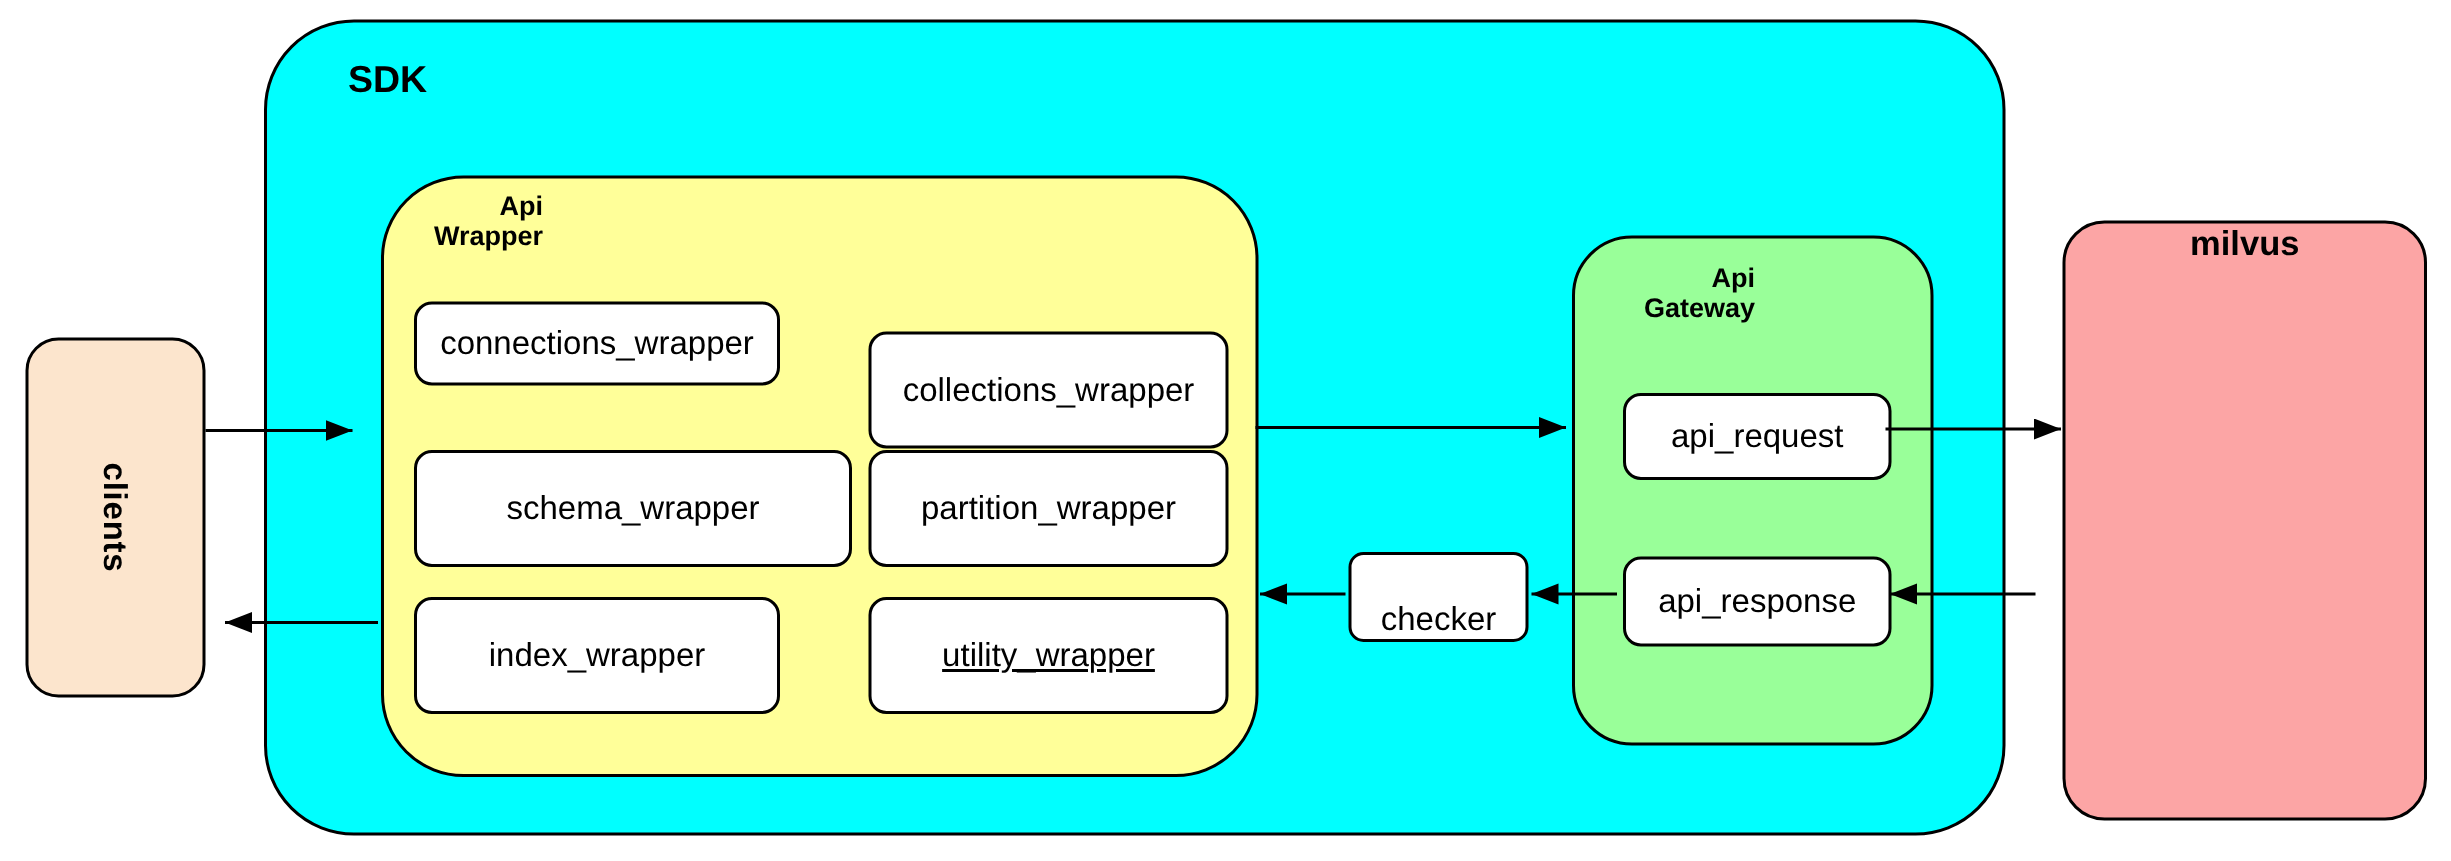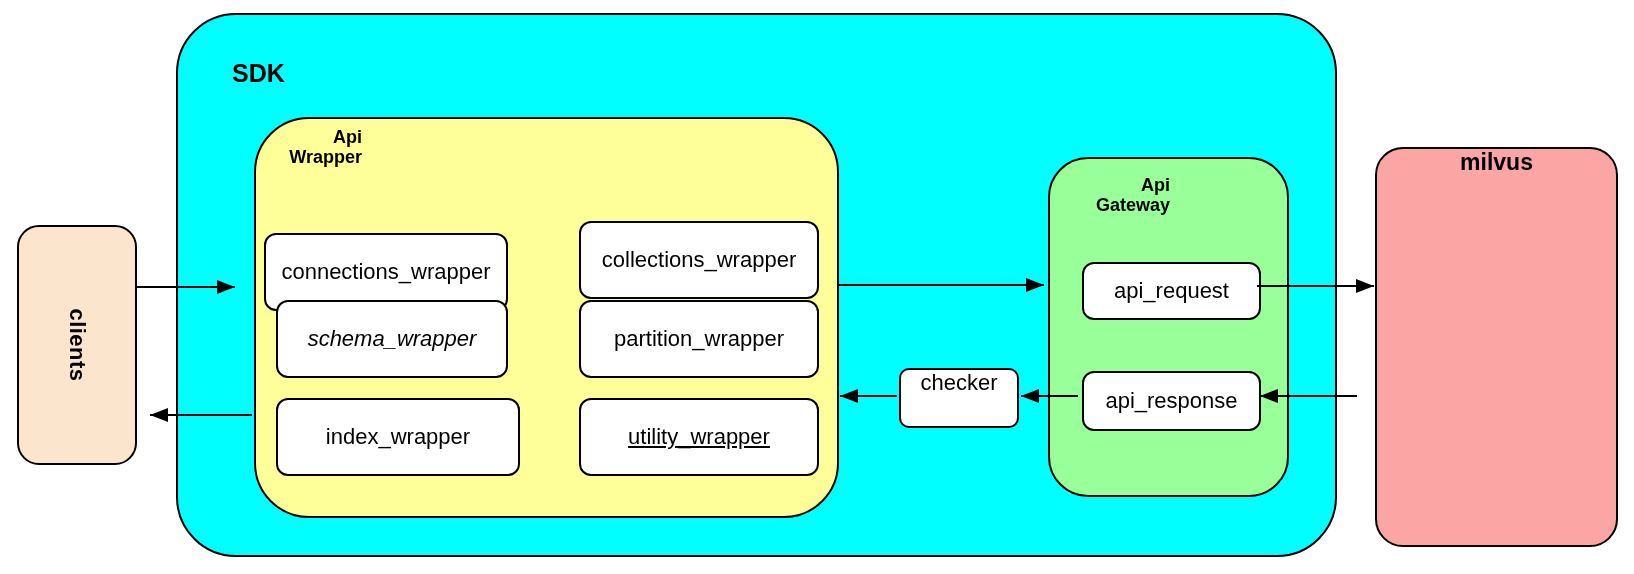--- a/index.html
+++ b/index.html
@@ -29,21 +29,21 @@
     transform: rotate(90deg);
     font-weight: bold; font-size: 22px; letter-spacing: 0.5px;
     white-space: nowrap;
   }
 
   .sdk-box {
     left: 176px; top: 13px; width: 1161px; height: 544px;
     background: #00FFFF; border-radius: 60px;
   }
   .sdk-label {
-    position: absolute; left: 54px; top: 44px;
+    position: absolute; left: 54px; top: 24px;
     font-weight: bold; font-size: 25px;
   }
 
   .wrapper-box {
     position: absolute;
     left: 76px; top: 102px; width: 585px; height: 401px;
     background: #FFFF99; border: 2px solid #000; border-radius: 55px;
     box-sizing: border-box;
   }
   .container-label {
@@ -53,33 +53,33 @@
   }
   .wrapper-box .container-label { left: 12px; top: 8px; width: 94px; }
 
   .module {
     position: absolute;
     background: #ffffff; border: 2px solid #000; border-radius: 12px;
     box-sizing: border-box;
     display: flex; align-items: center; justify-content: center;
     font-size: 22px;
   }
-  .m-connections { left: 8px;  top: 82px;  width: 244px; height: 78px; margin-top: 32px; }
+  .m-connections { left: 20px;  top: 82px;  width: 244px; height: 56px; }
   .m-collections { left: 323px; top: 82px;  width: 240px; height: 78px; margin-top: 20px; }
-  .m-schema      { left: 20px;  top: 181px; width: 232px; height: 78px; font-style: italic; }
+  .m-schema      { left: 20px;  top: 181px; width: 292px; height: 78px; }
   .m-partition   { left: 323px; top: 181px; width: 240px; height: 78px; }
   .m-index       { left: 20px;  top: 279px; width: 244px; height: 78px; }
   .m-utility     { left: 323px; top: 279px; width: 240px; height: 78px; text-decoration: underline; }
 
   .checker-box {
     position: absolute;
     left: 721px; top: 353px; width: 120px; height: 60px;
     background: #ffffff; border: 2px solid #000; border-radius: 10px;
     box-sizing: border-box;
-    display: flex; align-items: flex-start; justify-content: center;
+    display: flex; align-items: flex-end; justify-content: center;
     font-size: 22px;
   }
 
   .gateway-box {
     position: absolute;
     left: 870px; top: 142px; width: 241px; height: 340px;
     background: #99FF99; border: 2px solid #000; border-radius: 40px;
     box-sizing: border-box;
   }
   .gateway-box .container-label { left: 18px; top: 16px; width: 102px; }

